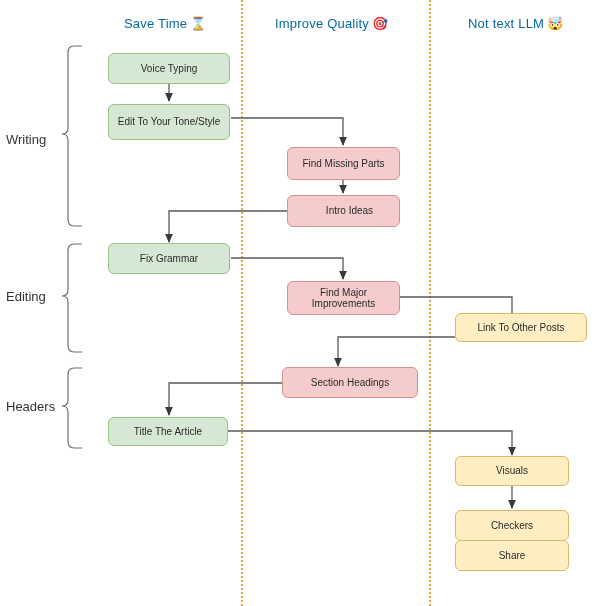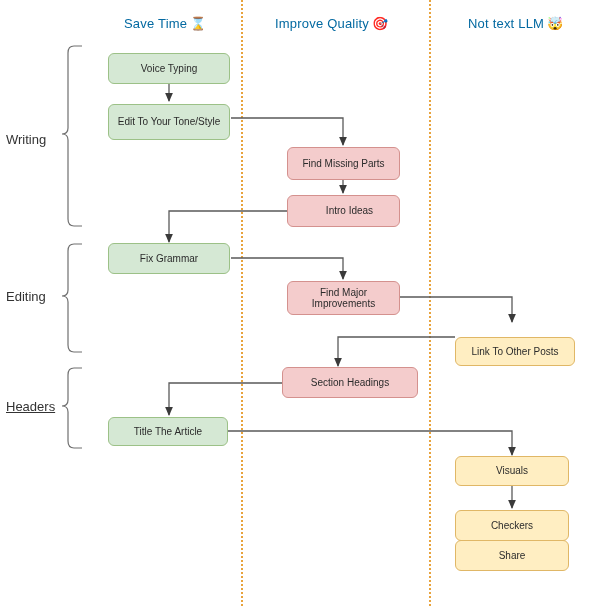--- a/index.html
+++ b/index.html
@@ -96,21 +96,21 @@
   </div>
   <div class="col-header" style="left:275px; top:16px;">
     <span>Improve Quality</span><span class="emoji">🎯</span>
   </div>
   <div class="col-header" style="left:468px; top:16px;">
     <span>Not text LLM</span><span class="emoji">🤯</span>
   </div>
 
   <div class="row-label" style="left:6px; top:132px;">Writing</div>
   <div class="row-label" style="left:6px; top:289px;">Editing</div>
-  <div class="row-label" style="left:6px; top:399px;text-decoration:underline;">Headers</div>
+  <div class="row-label" style="left:6px; top:399px;">Headers</div>
 
   <svg class="brace" style="left:60px; top:44px;" width="28" height="184" viewBox="0 0 28 184">
     <path d="M22 2 L14 2 Q8 2 8 9 L8 84 Q8 90 2 90 Q8 90 8 96 L8 175 Q8 182 14 182 L22 182" fill="none" stroke="#6f6f6f" stroke-width="1.2"></path>
   </svg>
   <svg class="brace" style="left:60px; top:242px;" width="28" height="112" viewBox="0 0 28 112">
     <path d="M22 2 L14 2 Q8 2 8 9 L8 48 Q8 54 2 54 Q8 54 8 60 L8 103 Q8 110 14 110 L22 110" fill="none" stroke="#6f6f6f" stroke-width="1.2"></path>
   </svg>
   <svg class="brace" style="left:60px; top:366px;" width="28" height="84" viewBox="0 0 28 84">
     <path d="M22 2 L14 2 Q8 2 8 9 L8 34 Q8 40 2 40 Q8 40 8 46 L8 75 Q8 82 14 82 L22 82" fill="none" stroke="#6f6f6f" stroke-width="1.2"></path>
   </svg>
@@ -152,21 +152,21 @@
   <div class="node green" style="left:108px; top:104px; width:122px; height:36px;">Edit To Your Tone/Style</div>
 
   <div class="node pink" style="left:287px; top:147px; width:113px; height:33px;">Find Missing Parts</div>
 
   <div class="node pink" style="left:287px; top:195px; width:113px; height:32px;padding-left:16px;">Intro Ideas</div>
 
   <div class="node green" style="left:108px; top:243px; width:122px; height:31px;">Fix Grammar</div>
 
   <div class="node pink" style="left:287px; top:281px; width:113px; height:34px;">Find Major Improvements</div>
 
-  <div class="node yellow" style="left:455px; top:337px; width:120px; height:29px;">Link To Other Posts</div>
+  <div class="node yellow" style="left:455px; top:313px; width:132px; height:29px;">Link To Other Posts</div>
 
   <div class="node pink" style="left:282px; top:367px; width:136px; height:31px;">Section Headings</div>
 
   <div class="node green" style="left:108px; top:417px; width:120px; height:29px;">Title The Article</div>
 
   <div class="node yellow" style="left:455px; top:456px; width:114px; height:30px;">Visuals</div>
 
   <div class="node yellow" style="left:455px; top:510px; width:114px; height:31px;">Checkers</div>
 
   <div class="node yellow" style="left:455px; top:540px; width:114px; height:31px;">Share</div>

